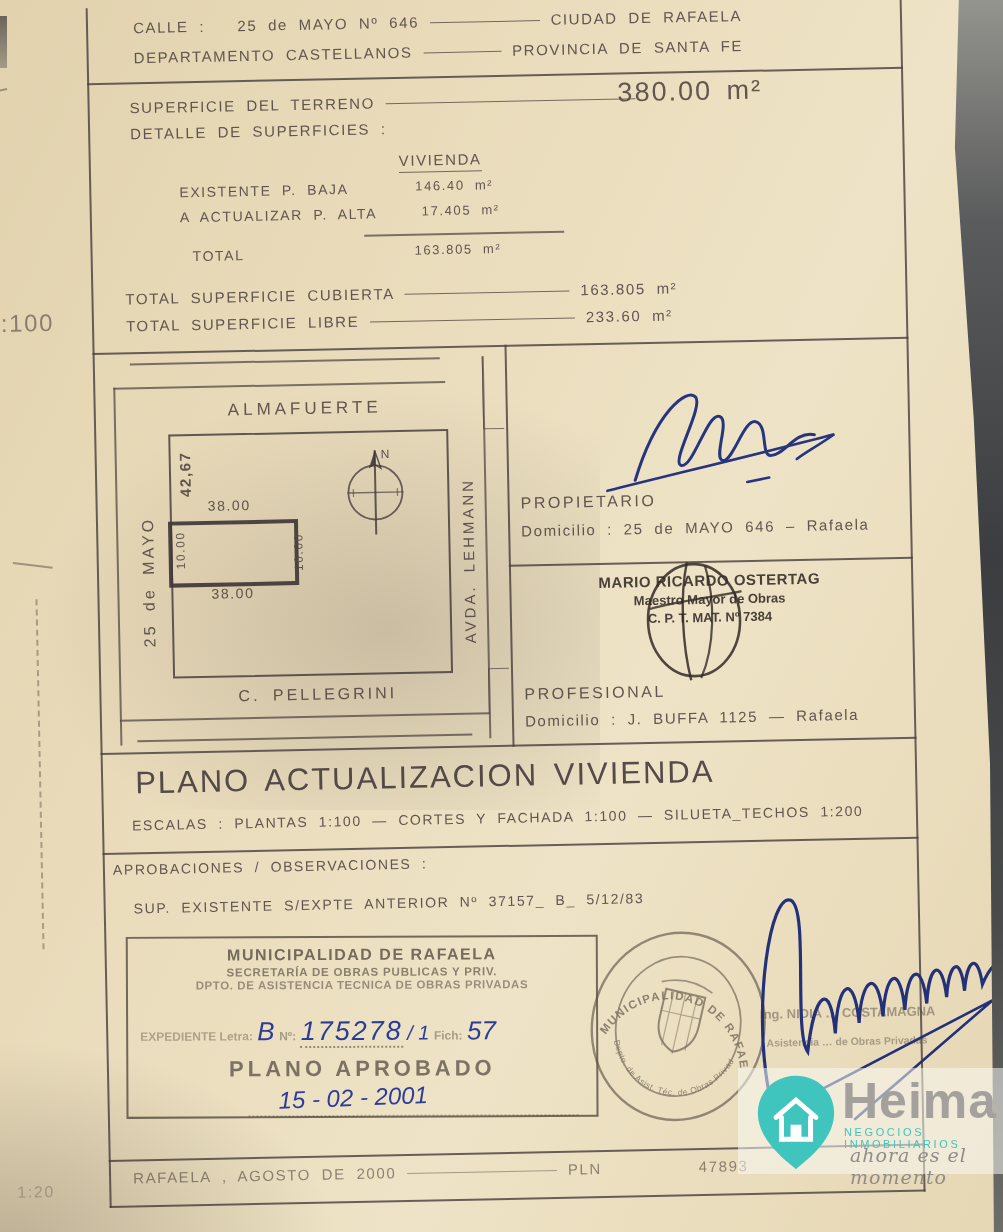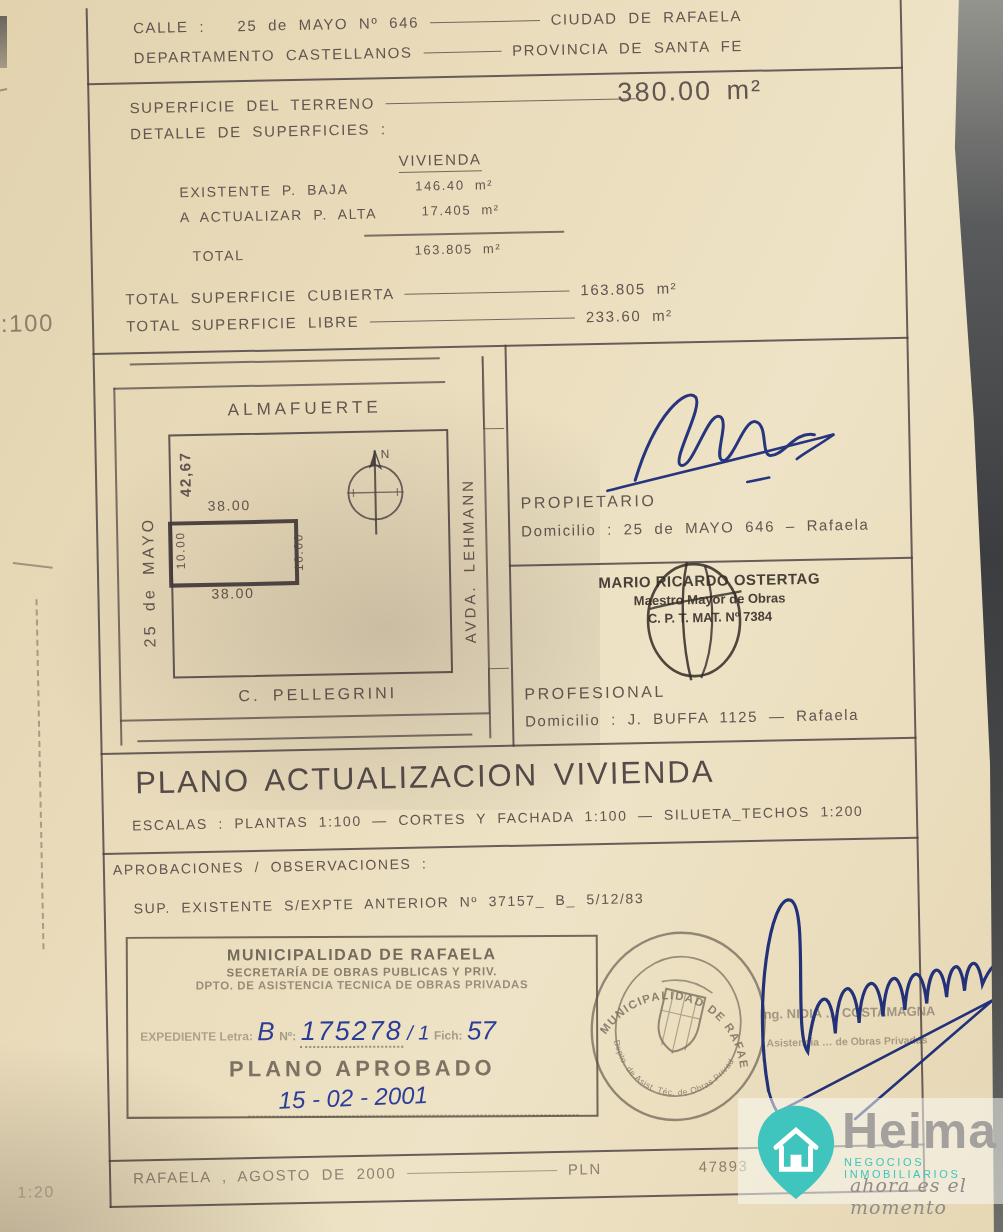--- a/index.html
+++ b/index.html
@@ -19,21 +19,21 @@
   .seal-svg{opacity:.8;}
   .tilt{position:absolute;left:0;top:0;width:1003px;height:1232px;transform:rotate(-1.15deg);transform-origin:500px 620px;}
   .shadow-map{position:absolute;left:40px;top:380px;width:560px;height:430px;
       background:radial-gradient(ellipse at 62% 58%,rgba(70,54,42,.20),rgba(70,54,42,0) 70%);}
   .shadow-bl{position:absolute;left:-80px;top:1040px;width:420px;height:260px;
       background:radial-gradient(ellipse at 20% 80%,rgba(72,56,40,.28),rgba(72,56,40,0) 70%);}
   .darkedge{position:absolute;left:938px;top:0;width:65px;height:1232px;
       background:linear-gradient(180deg,#94948e 0%,#5a5b5c 18%,#3b3d40 45%,#4a4b4a 75%,#6d6e6a 100%);
       clip-path:polygon(32% 0%,100% 0%,100% 100%,86% 100%,80% 62%,55% 34%,26% 12%);}
   .nick{position:absolute;left:0;top:16px;width:7px;height:52px;background:linear-gradient(180deg,#6a655c,#a49a86);}
-  .wm{position:absolute;left:738px;top:1098px;width:265px;height:106px;
+  .wm{position:absolute;left:738px;top:1068px;width:265px;height:106px;
       background:rgba(248,247,243,.55);}
   .wm-brand{font-weight:bold;font-size:50px;color:#a3a09d;letter-spacing:1px;line-height:1;}
   .wm-sub{font-size:11px;color:#3fc5bd;letter-spacing:2.6px;font-weight:normal;}
   .wm-tag{font-size:19px;color:#8f8c89;font-style:italic;font-family:"DejaVu Serif",serif;letter-spacing:1px;}
   .boxstamp{position:absolute;left:118px;top:933px;width:468px;height:178px;
       border:2.5px solid rgba(80,70,60,.78);transform:rotate(.9deg);color:rgba(80,71,62,.9);}
   .dotted{border-bottom:2px dotted rgba(80,70,60,.55);}
   svg{display:block;}
 </style>
 </head>

